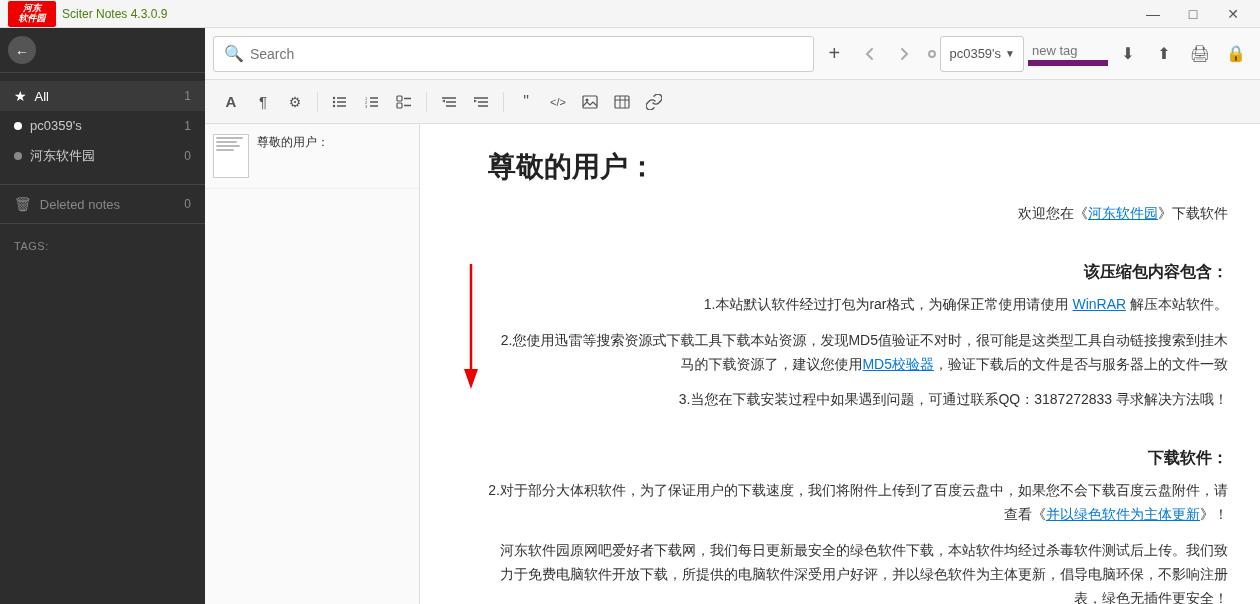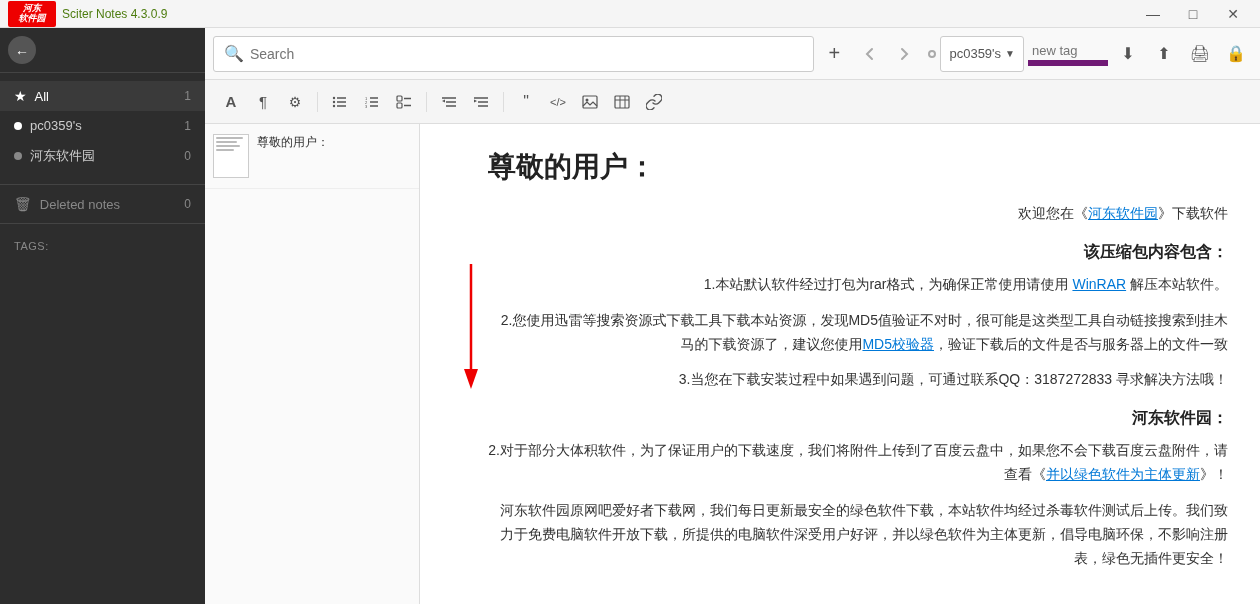--- a/index.html
+++ b/index.html
@@ -135,21 +135,21 @@
     .sidebar-star { font-size: 14px; color: #fff; }
 
     .sidebar-label { padding: 12px 14px 4px; font-size: 11px; color: #888; text-transform: uppercase; letter-spacing: 0.5px; }
 
     .sidebar-divider { height: 1px; background: #444; margin: 4px 0; }
 
     
     .editor-title { font-size: 28px; font-weight: bold; color: #222; margin-bottom: 16px; }
     .editor-body { font-size: 14px; color: #333; line-height: 1.7; }
     .editor-body p { margin-bottom: 12px; text-align: right; }
-    .editor-body .section-title { font-size: 16px; font-weight: bold; margin: 12px 0 8px; color: #222; }
+    .editor-body .section-title { font-size: 16px; font-weight: bold; margin: 32px 0 8px; color: #222; }
     .editor-body a { color: #0078d7; text-decoration: underline; cursor: pointer; }
   </style>
 </head>
 <body>
 
 <div class="titlebar">
   <div class="titlebar-left">
     <div class="titlebar-logo">
       <span style="font-size:9px; color:#fff; font-weight:bold; text-align:center; line-height:1.1;">河东<br>软件园</span>
     </div>
@@ -374,21 +374,21 @@
             欢迎您在《<a href="#">河东软件园</a>》下载软件
           </p>
           <p class="section-title">该压缩包内容包含：</p>
           <p>
             1.本站默认软件经过打包为rar格式，为确保正常使用请使用 <a href="#">WinRAR</a> 解压本站软件。
           </p>
           <p>
             2.<span>您使用迅雷等搜索资源式下载工具下载本站资源，发现MD5值验证不对时，很可能是这类型工具自动链接搜索到挂木马的下载资源了，建议您使用<a href="#">MD5校验器</a>，验证下载后的文件是否与服务器上的文件一致</span>
           </p>
           <p>3.当您在下载安装过程中如果遇到问题，可通过联系QQ：3187272833 寻求解决方法哦！</p>
-          <p class="section-title">河东软件园：</p>
+          <p class="section-title">下载软件：</p>
           <p>2.对于部分大体积软件，为了保证用户的下载速度，我们将附件上传到了百度云盘中，如果您不会下载百度云盘附件，请查看《<a href="#">并以绿色软件为主体更新</a>》！</p>
           <p>河东软件园原网吧爱好者下载网，我们每日更新最安全的绿色软件下载，本站软件均经过杀毒软件测试后上传。我们致力于免费电脑软件开放下载，所提供的电脑软件深受用户好评，并以绿色软件为主体更新，倡导电脑环保，不影响注册表，绿色无插件更安全！</p>
 
         </div>
 
         <svg style="position:absolute; left:0; top:130px; pointer-events:none;" width="30" height="140" viewBox="0 0 30 140">
           <line x1="15" y1="10" x2="15" y2="125" stroke="#e00" stroke-width="2.5"></line>
           <polygon points="15,135 8,115 22,115" fill="#e00"></polygon>
         </svg>
       </div>

